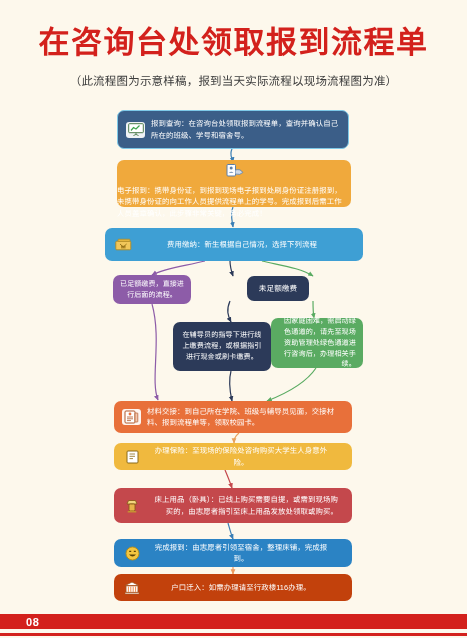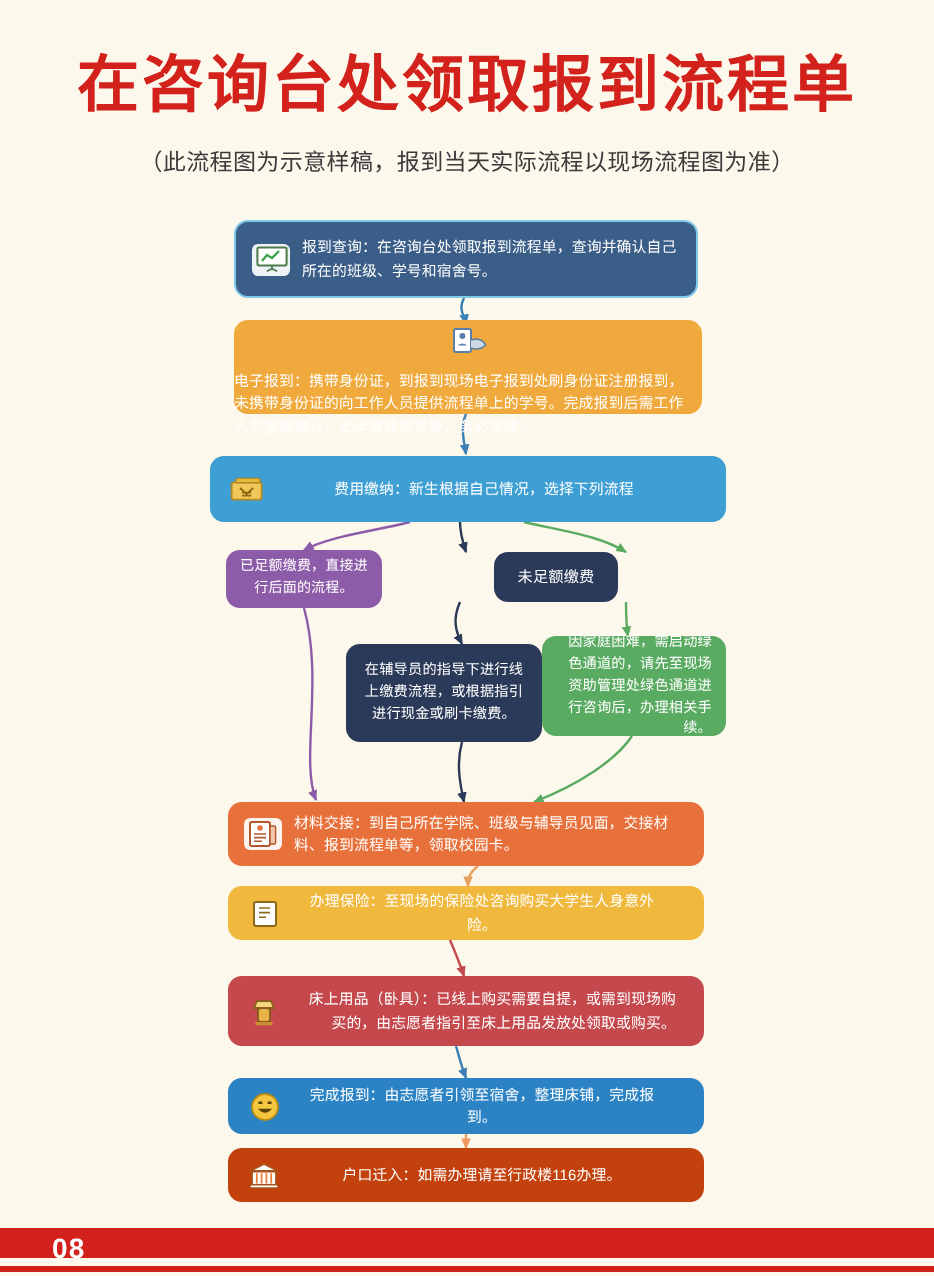--- a/index.html
+++ b/index.html
@@ -91,21 +91,21 @@
   .footer .bar{
     position:absolute;left:0;top:6px;width:467px;height:15px;
     background:#d3211c;
   }
   .footer .thin{
     position:absolute;left:0;top:25px;width:467px;height:3px;
     background:#d3211c;
   }
   .footer .pg{
     position:absolute;left:26px;top:8px;
-    font-size:14px;font-weight:bold;color:#ffffff;
+    font-size:11px;font-weight:bold;color:#ffffff;
     letter-spacing:0.6px;
     text-align:center;
   }
 </style>
 </head>
 <body>
 
 <div id="page">
 
   <div class="title">在咨询台处领取报到流程单</div>

